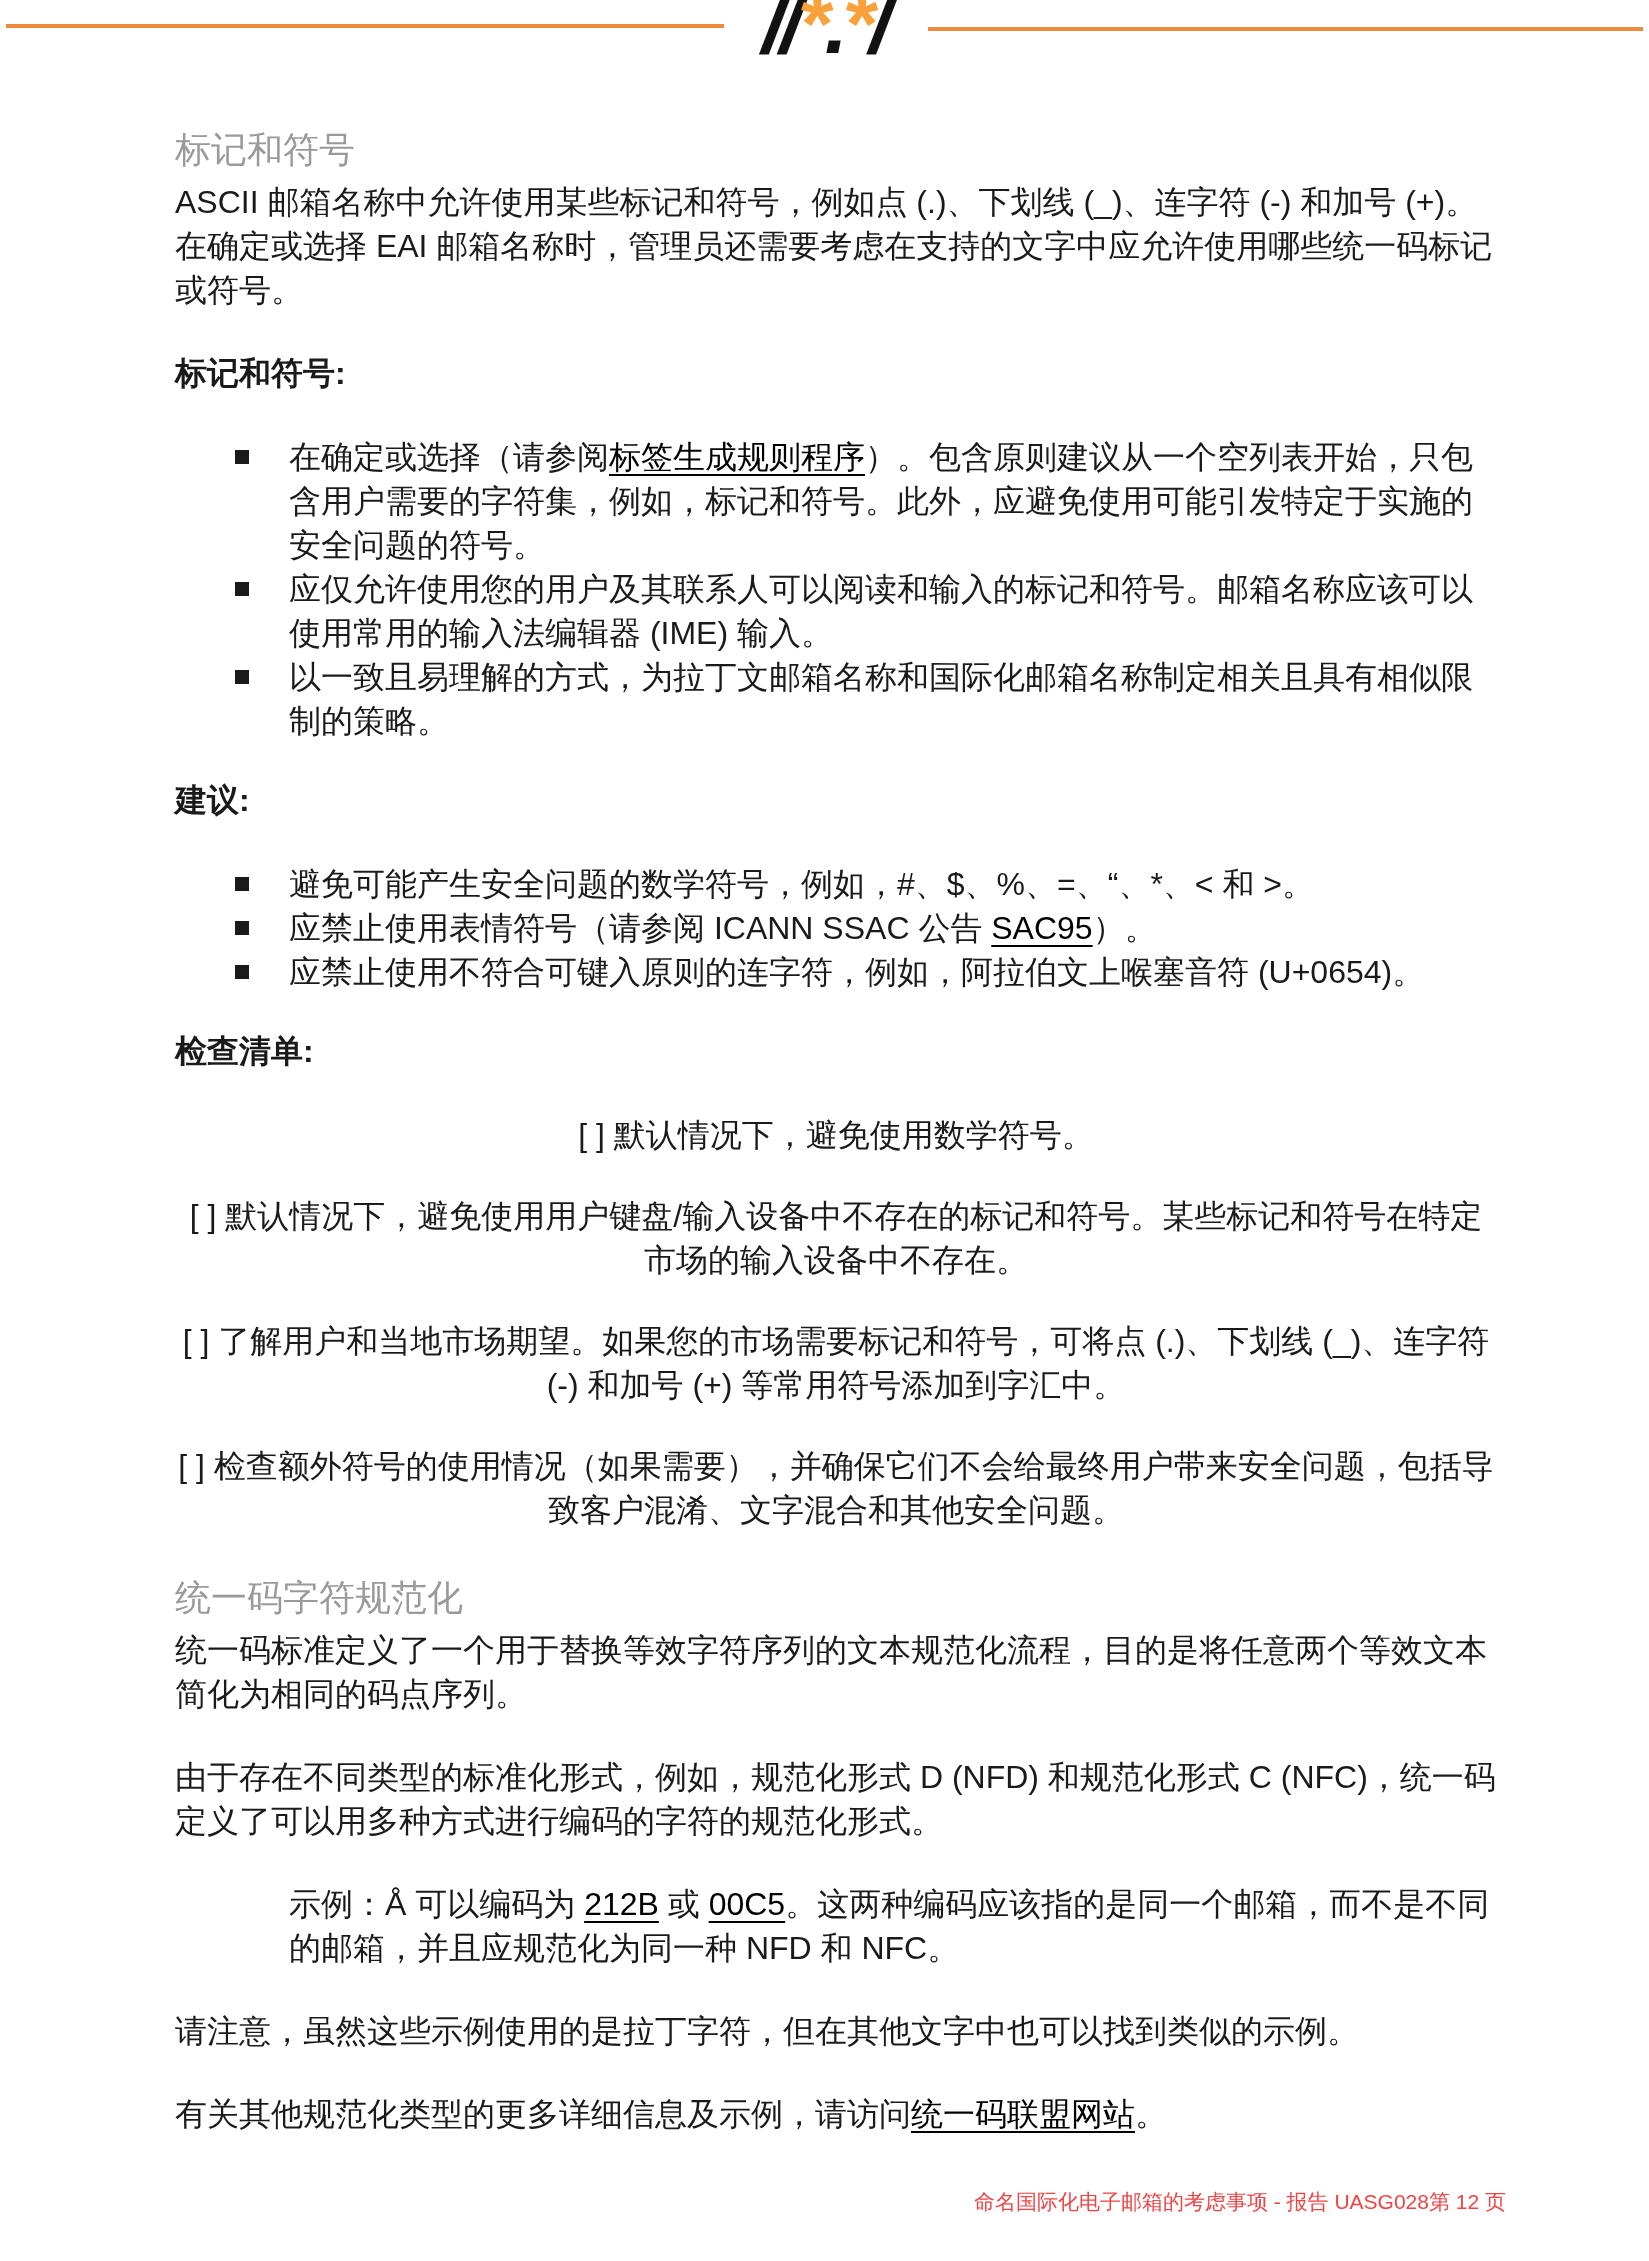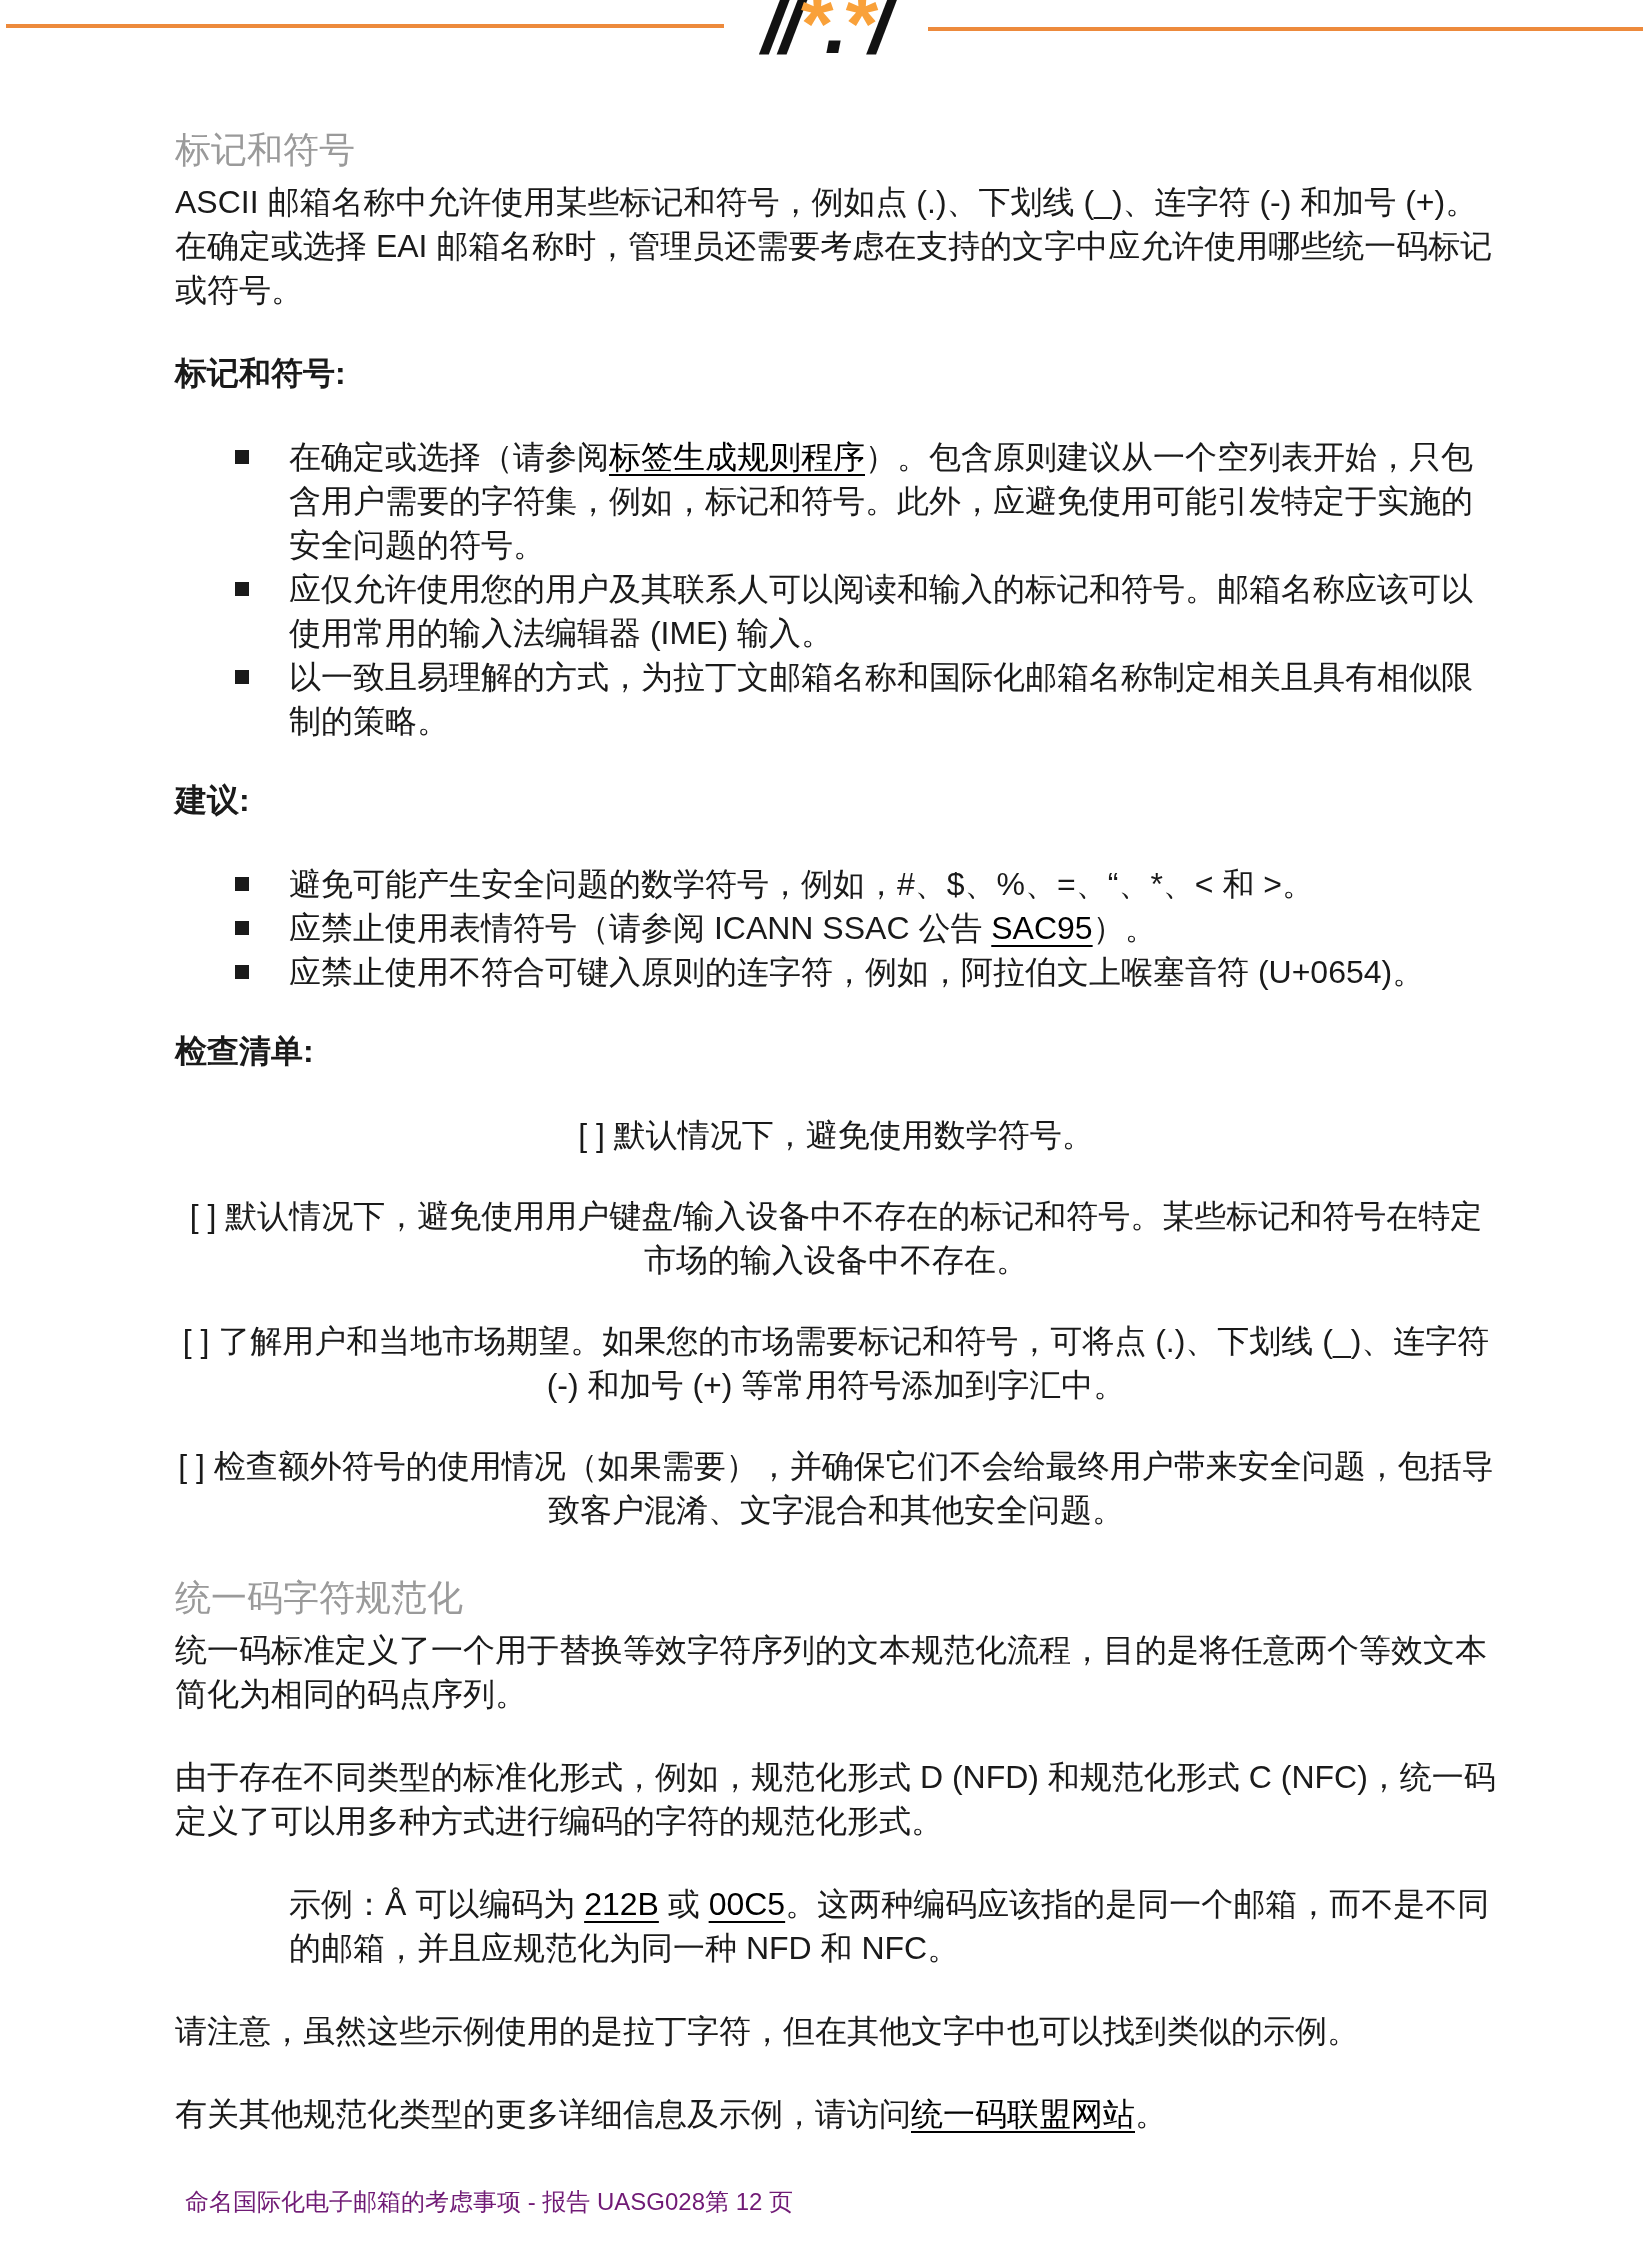--- a/index.html
+++ b/index.html
@@ -40,23 +40,23 @@
   .bullet-sq{
     position:absolute;left:60px;top:15.3px;width:13.7px;height:13.7px;background:#1a1a1a;display:inline-block;
   }
   .indent{padding-left:114px;}
 
   a.glink{color:#000000;text-decoration:underline;text-underline-offset:5.6px;text-decoration-thickness:2.4px;cursor:pointer;}
 
   
   .footer{
     position:absolute;left:0;right:0;top:2184px;
-    display:flex;justify-content:flex-start;align-items:flex-start;
+    display:flex;justify-content:flex-end;align-items:flex-start;
     padding:0 143px 0 185px;
-    color:#701a75;font-size:24px;line-height:35px;
+    color:#ef4444;font-size:21px;line-height:35px;
   }
 </style>
 </head>
 <body>
 
 <div class="page">
 
   <div class="hdr-rule left"></div>
   <div class="hdr-rule right"></div>
   <div class="logo">

